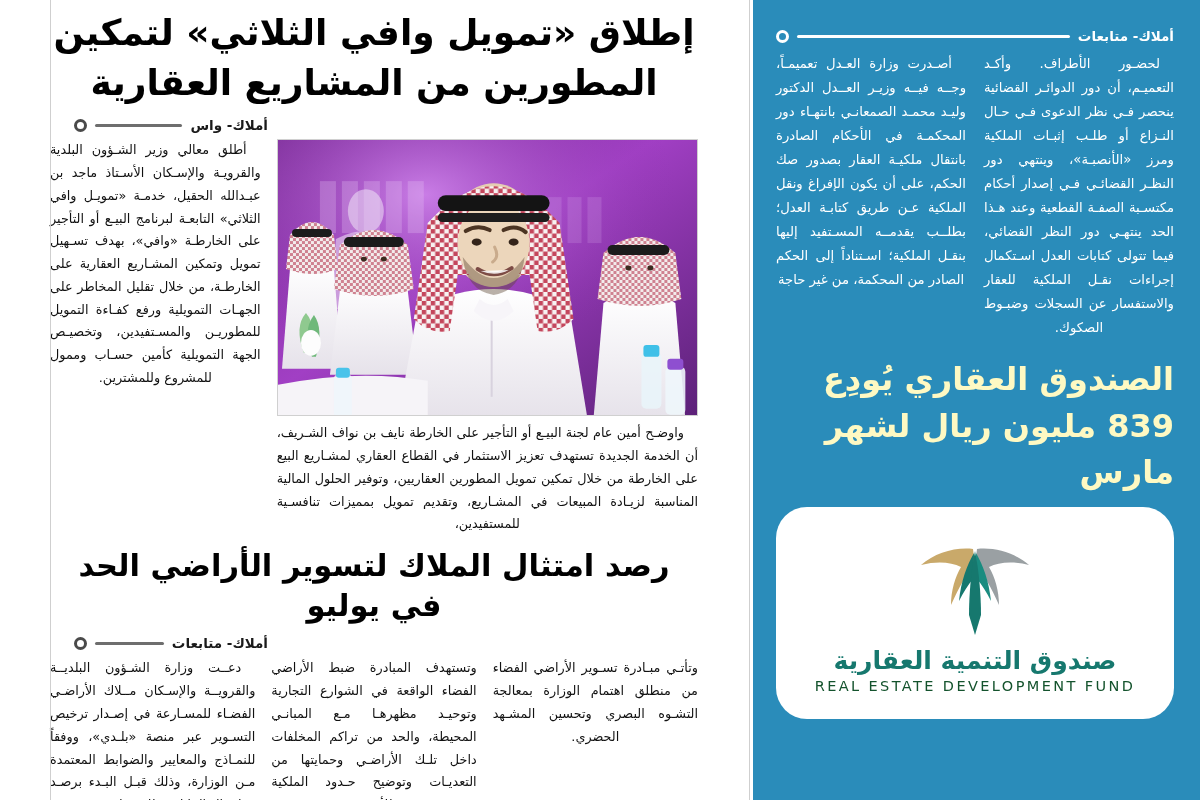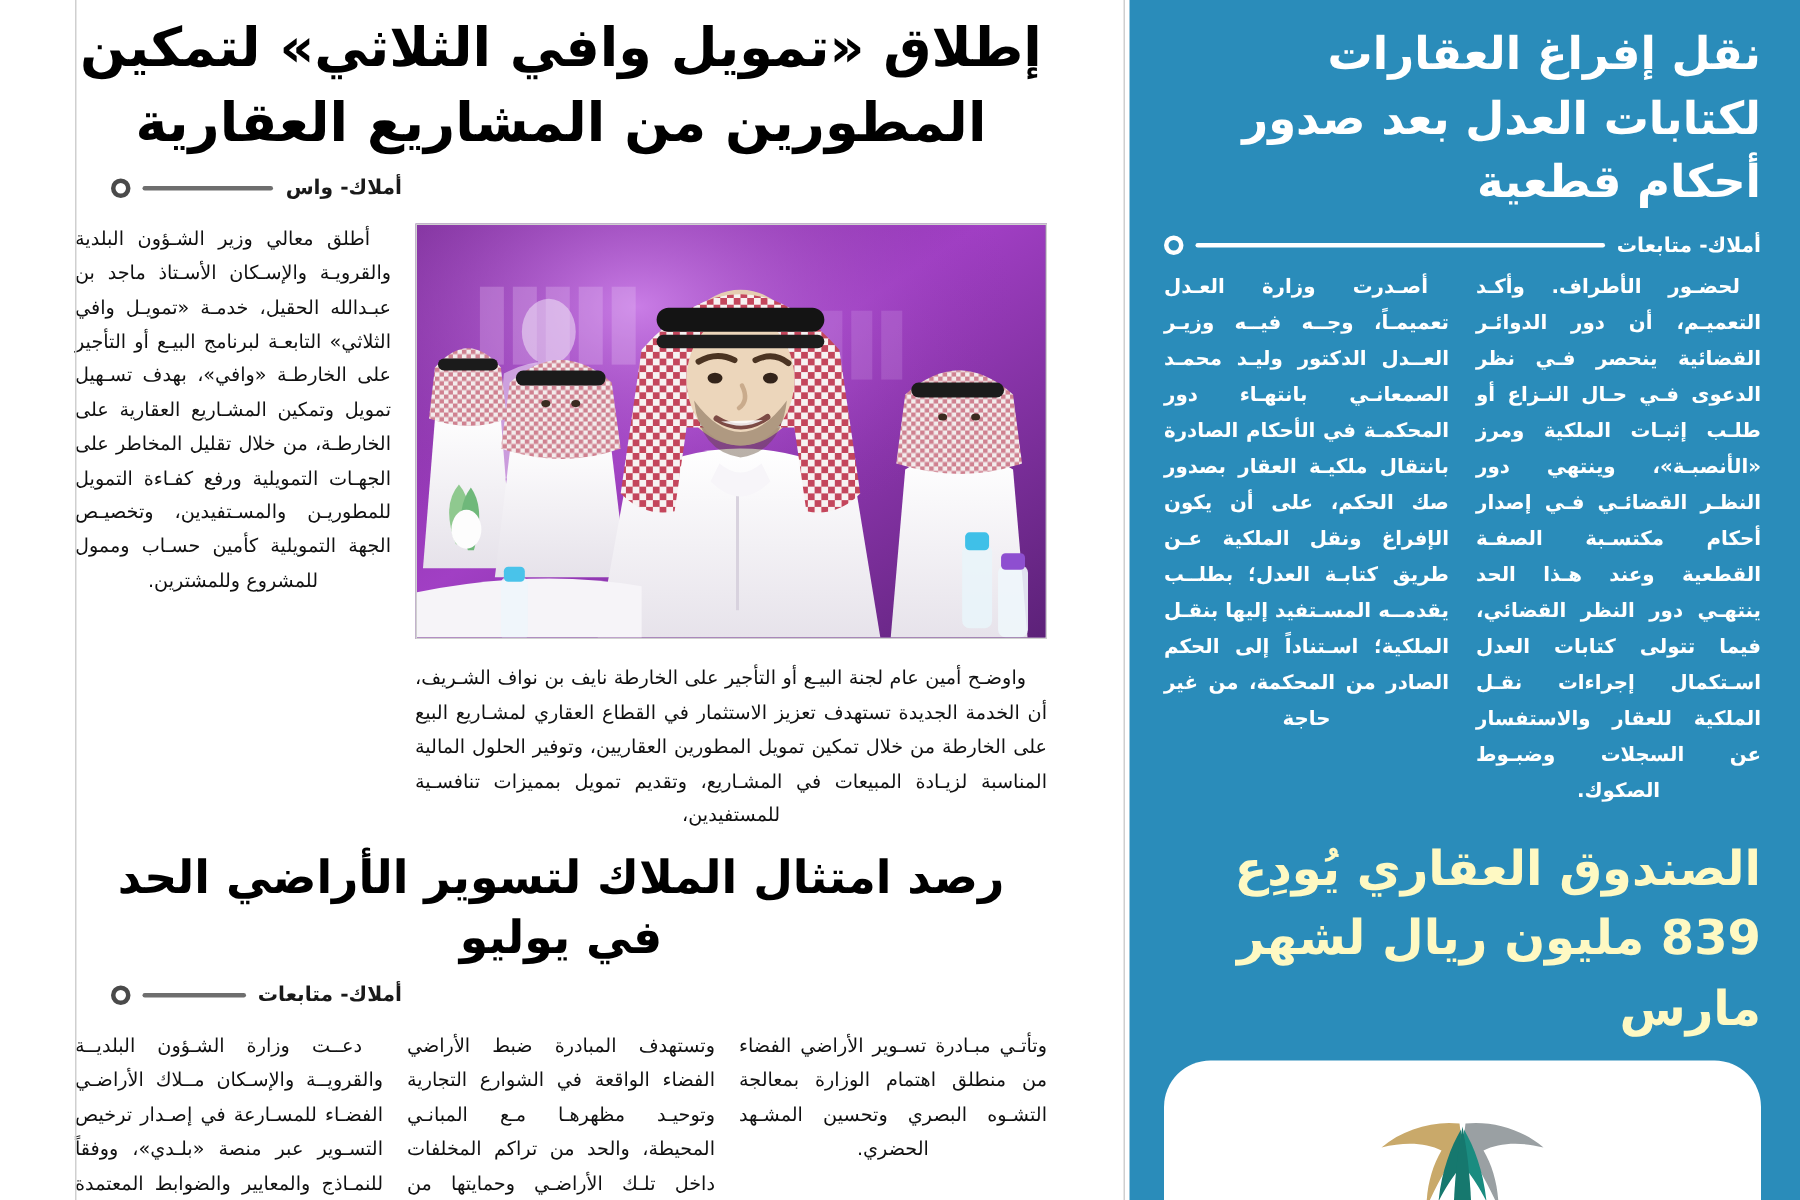--- a/index.html
+++ b/index.html
@@ -84,21 +84,20 @@
     margin-top: 6px;
   }
   .bp-col {
     flex: 1;
     color: #ffffff;
     font-size: 13.2px;
     line-height: 1.82;
     text-align: justify;
     text-align-last: center;
     letter-spacing: 0.1px;
-    font-weight: bold;
   }
   .bp-col p { margin-bottom: 0; text-indent: 14px; }
 
   .bp-headline2 {
     color: #fef9c3;
     font-size: 32px;
     font-weight: bold;
     line-height: 1.45;
     text-align: right;
     margin-top: 16px;
@@ -169,21 +168,21 @@
 
   .m-byline { color: #4a4a4a; margin-top: 10px; margin-bottom: 6px; padding-left: 24px; }
   .m-byline .byline-rule { background: #6e6e6e; height: 3px; }
   .m-byline .byline-text { color: #1a1a1a; }
   .m-byline-half { width: 218px; margin-right: auto; margin-left: 0; }
 
   .art-body {
     display: flex;
     flex-direction: row-reverse;
     gap: 16px;
-    margin-top: 16px;
+    margin-top: 6px;
   }
   .art-col {
     flex: 1;
     color: #111111;
     font-size: 12.8px;
     line-height: 1.78;
     text-align: justify;
     text-align-last: center;
   }
   .art-col p { text-indent: 14px; }
@@ -223,21 +222,21 @@
       <span class="byline-rule"></span>
       <span class="byline-text">أملاك- واس</span>
     </div>
 
     <div class="art-body">
 
       <div class="art-col">
         <p>أطلق معالي وزير الشـؤون البلدية والقرويـة والإسـكان الأسـتاذ ماجد بن عبـدالله الحقيل، خدمـة «تمويـل وافي الثلاثي» التابعـة لبرنامج البيـع أو التأجير على الخارطـة «وافي»، بهدف تسـهيل تمويل وتمكين المشـاريع العقارية على الخارطـة، من خلال تقليل المخاطر على الجهـات التمويلية ورفع كفـاءة التمويل للمطوريـن والمسـتفيدين، وتخصيـص الجهة التمويلية كأمين حسـاب وممول للمشروع وللمشترين.</p>
       </div>
 
-      <div style="flex:2; display:flex; flex-direction:column; gap:16px;">
+      <div style="flex:2; display:flex; flex-direction:column; gap:6px;">
         <div class="photo">
           <svg viewBox="0 0 420 277" preserveAspectRatio="xMidYMid slice">
             <defs>
               <linearGradient id="bgp" x1="0" y1="0" x2="1" y2="1">
                 <stop offset="0%" stop-color="#7b2d96"></stop>
                 <stop offset="45%" stop-color="#a13fc4"></stop>
                 <stop offset="100%" stop-color="#5c2178"></stop>
               </linearGradient>
               <radialGradient id="glow" cx="0.35" cy="0.2" r="0.6">
                 <stop offset="0%" stop-color="#d389ef" stop-opacity="0.85"></stop>
@@ -378,21 +377,20 @@
         <div class="art-col no-indent">
           <p>وتأتـي مبـادرة تسـوير الأراضي الفضاء من منطلق اهتمام الوزارة بمعالجة التشـوه البصري وتحسين المشـهد الحضري.</p>
         </div>
       </div>
     </div>
 
   </div>
 
   <div class="blue-panel">
 
-    <h1 class="bp-headline">نقل إفراغ العقارات لكتابات العدل بعد صدور أحكام قطعية</h1>
 
     <div class="byline-row bp-byline">
       <span class="byline-dot"></span>
       <span class="byline-rule"></span>
       <span class="byline-text">أملاك- متابعات</span>
     </div>
 
     <div class="bp-cols">
       <div class="bp-col">
         <p>أصـدرت وزارة العـدل تعميمـاً، وجــه فيــه وزيـر العــدل الدكتور وليـد محمـد الصمعانـي بانتهـاء دور المحكمـة في الأحكام الصادرة بانتقال ملكيـة العقار بصدور صك الحكم، على أن يكون الإفراغ ونقل الملكية عـن طريق كتابـة العدل؛ بطلــب يقدمــه المسـتفيد إليها بنقـل الملكية؛ اسـتناداً إلى الحكم الصادر من المحكمة، من غير حاجة</p>

